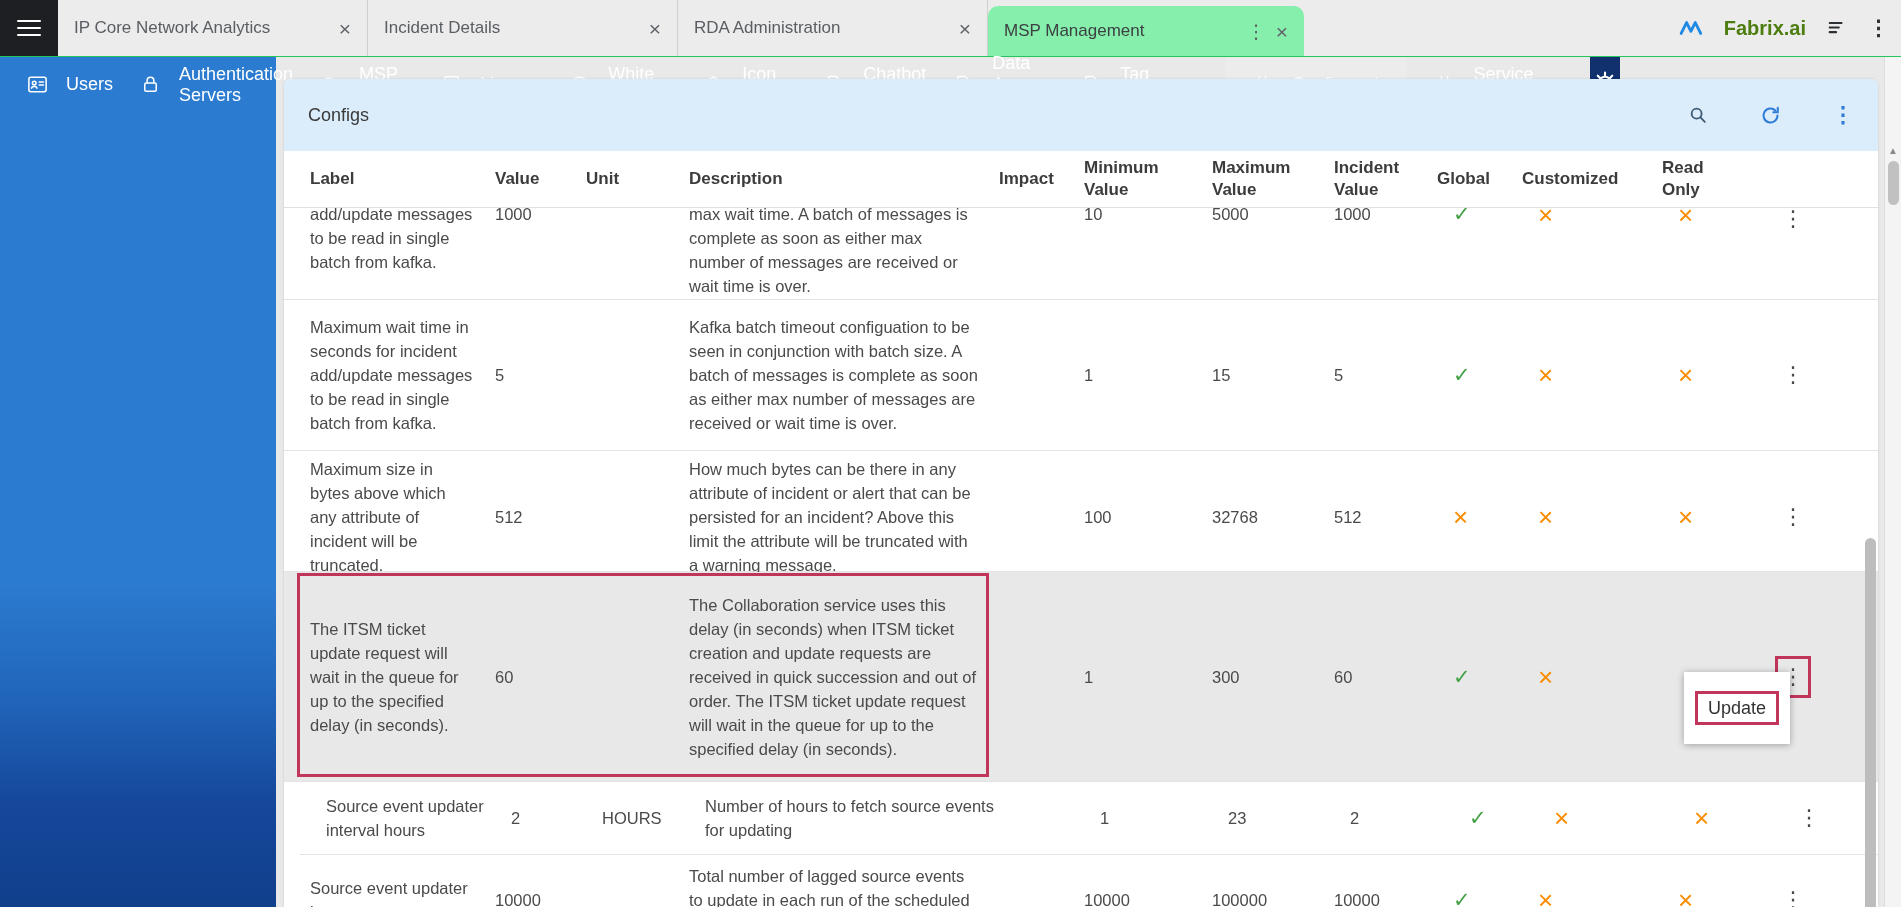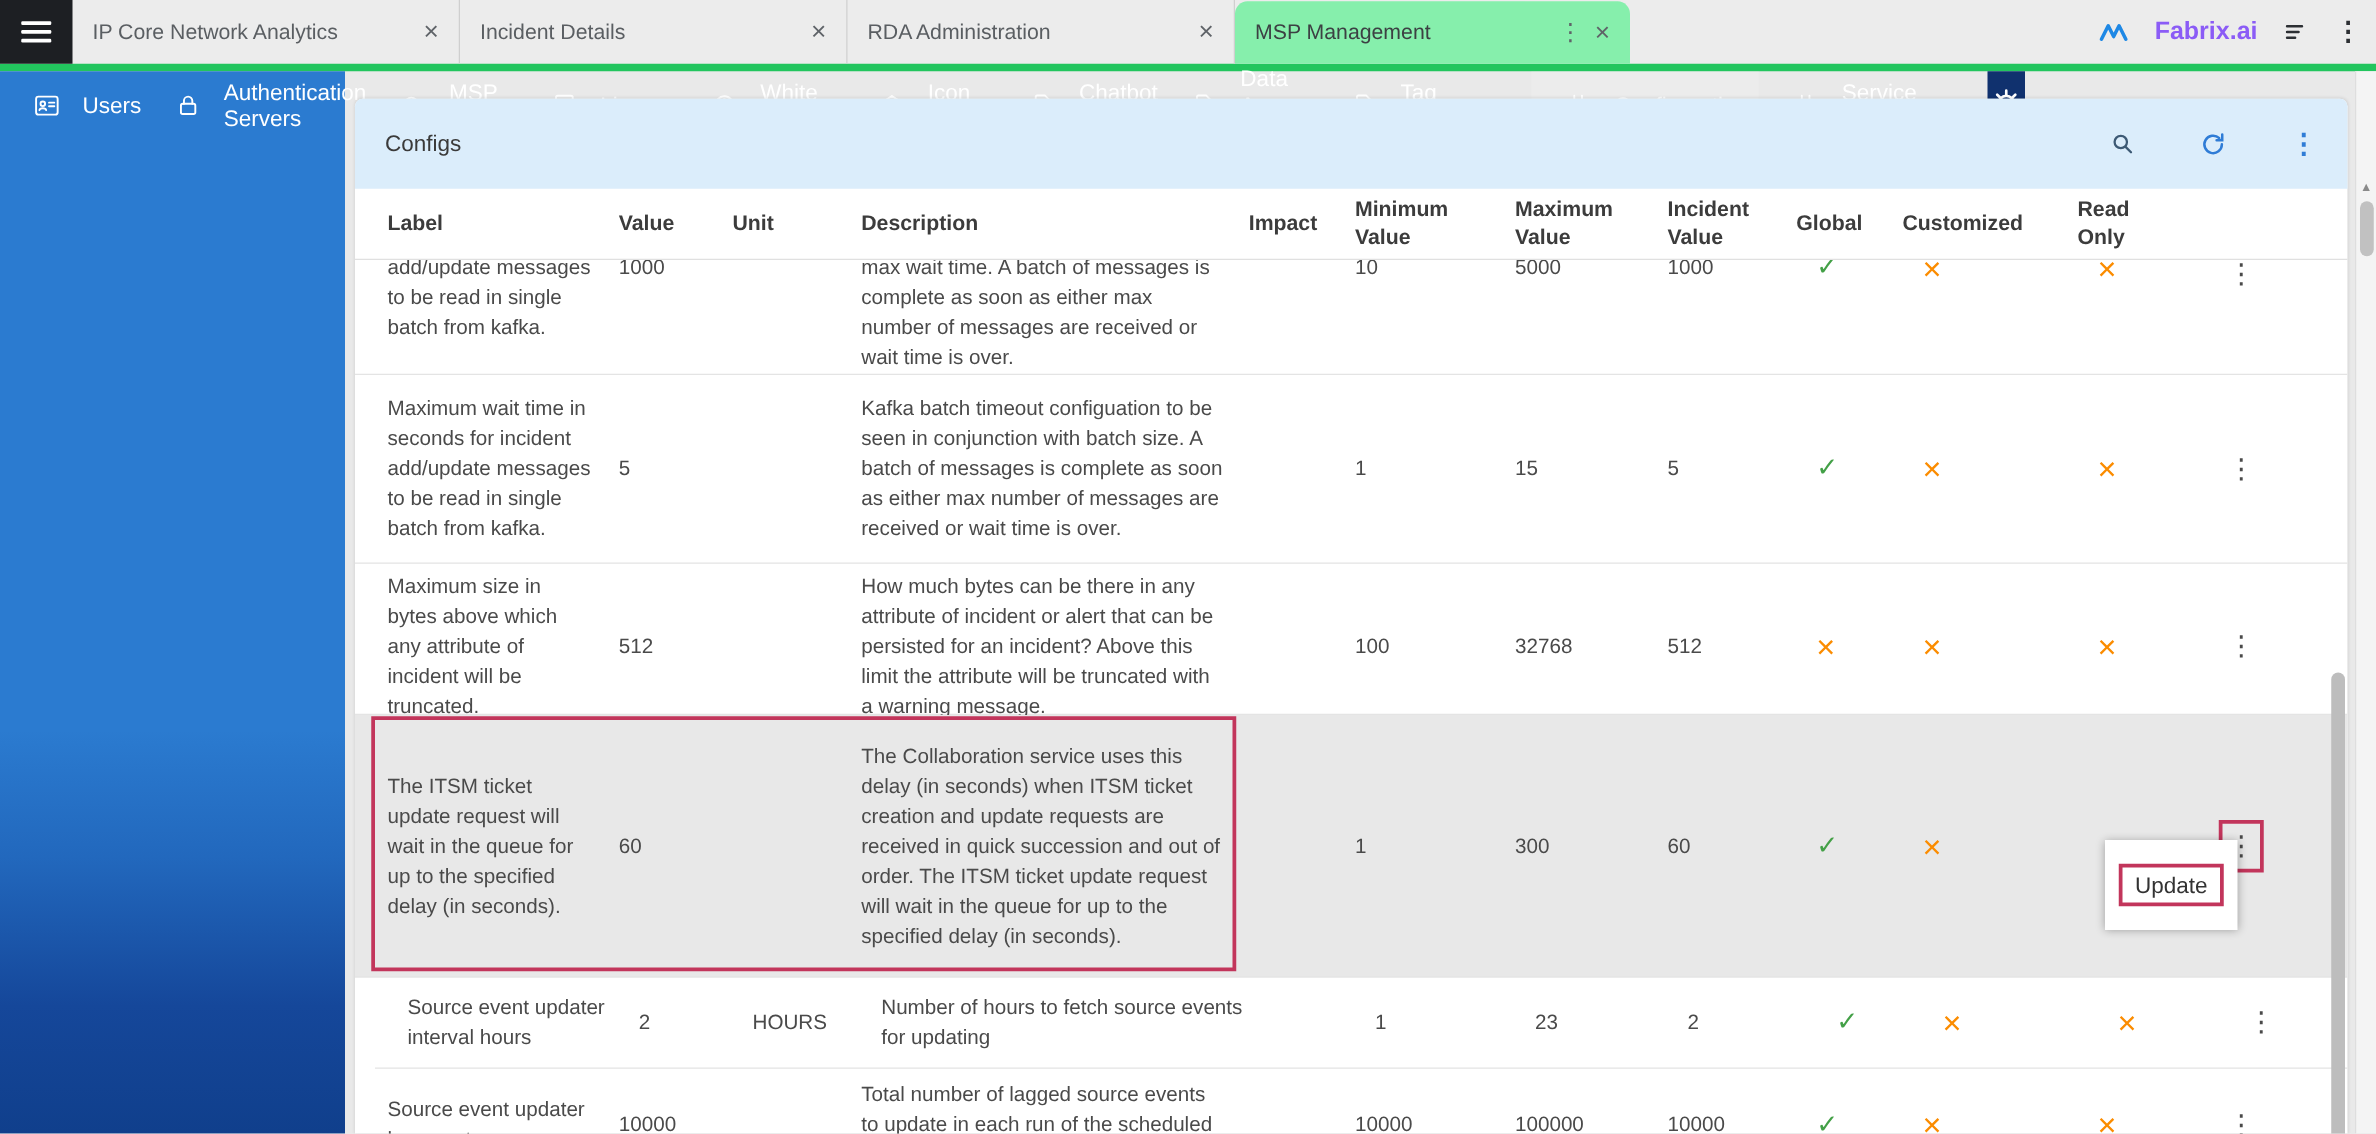--- a/index.html
+++ b/index.html
@@ -3,36 +3,36 @@
 <meta charset="utf-8">
 <style>
   * { box-sizing: border-box; margin: 0; padding: 0; }
   html,body { background:#e9e9e9; }
   .page{
     position:relative; width:1901px; height:907px; overflow:hidden;
     font-family:"Liberation Sans","DejaVu Sans",sans-serif; background:#e9e9e9;
   }
 
   
-  .topbar{ height:57px; background:#ececec; border-bottom:6px solid #22c55e;
+  .topbar{ height:57px; background:#ececec; border-bottom:1px solid #22c55e;
     display:flex; align-items:stretch; }
   .hamburger-box{ width:58px; flex:none; background:#1d1f23; display:flex;
     align-items:center; justify-content:center; cursor:pointer; }
   .hamburger-bars{ width:24px; }
   .hamburger-bars i{ display:block; height:2.6px; background:#fff; margin:4.6px 0; border-radius:1px; }
   .tabs{ display:flex; align-items:stretch; }
   .tab{ width:310px; display:flex; align-items:center; padding:0 16px;
     border-right:1px solid #cfcfcf; color:#5a5e62; font-size:17px; cursor:pointer; }
   .tab-label{ flex:1; white-space:nowrap; overflow:hidden; text-overflow:ellipsis; }
   .tab .tab-close{ font-size:21px; color:#5f6368; margin-left:10px; line-height:1; }
   .tab .tab-kebab{ font-size:19px; color:#5f6368; margin-left:8px; line-height:1; }
   .tab.active{ background:#86efac; border-right:none; align-self:flex-end; height:50px;
     border-radius:10px 10px 0 0; color:#3c4043; width:316px; }
   .topbar-right{ margin-left:auto; display:flex; align-items:center; gap:20px; padding-right:12px; }
-  .brand{ display:flex; align-items:flex-end; gap:19px; color:#8b5cf6; font-size:20px; font-weight:700; }
+  .brand{ display:flex; align-items:flex-start; gap:19px; color:#4d7c0f; font-size:20px; font-weight:700; }
   .icon-btn{ background:none; border:none; cursor:pointer; display:flex; align-items:center; justify-content:center; }
   .topbar-kebab{ font-size:21px; color:#2c2f33; font-weight:bold; }
 
   
   .app-body{ display:flex; height:850px; }
 
   
   .sidebar{ width:276px; flex:none; display:flex; flex-direction:row;
     background:linear-gradient(180deg,#2b7bd0 0%, #2b7bd0 62%, #2268bd 74%, #15479a 88%, #103f8c 100%); }
   .sidebar-top{ height:59px; background:#36393e; flex:none; }

